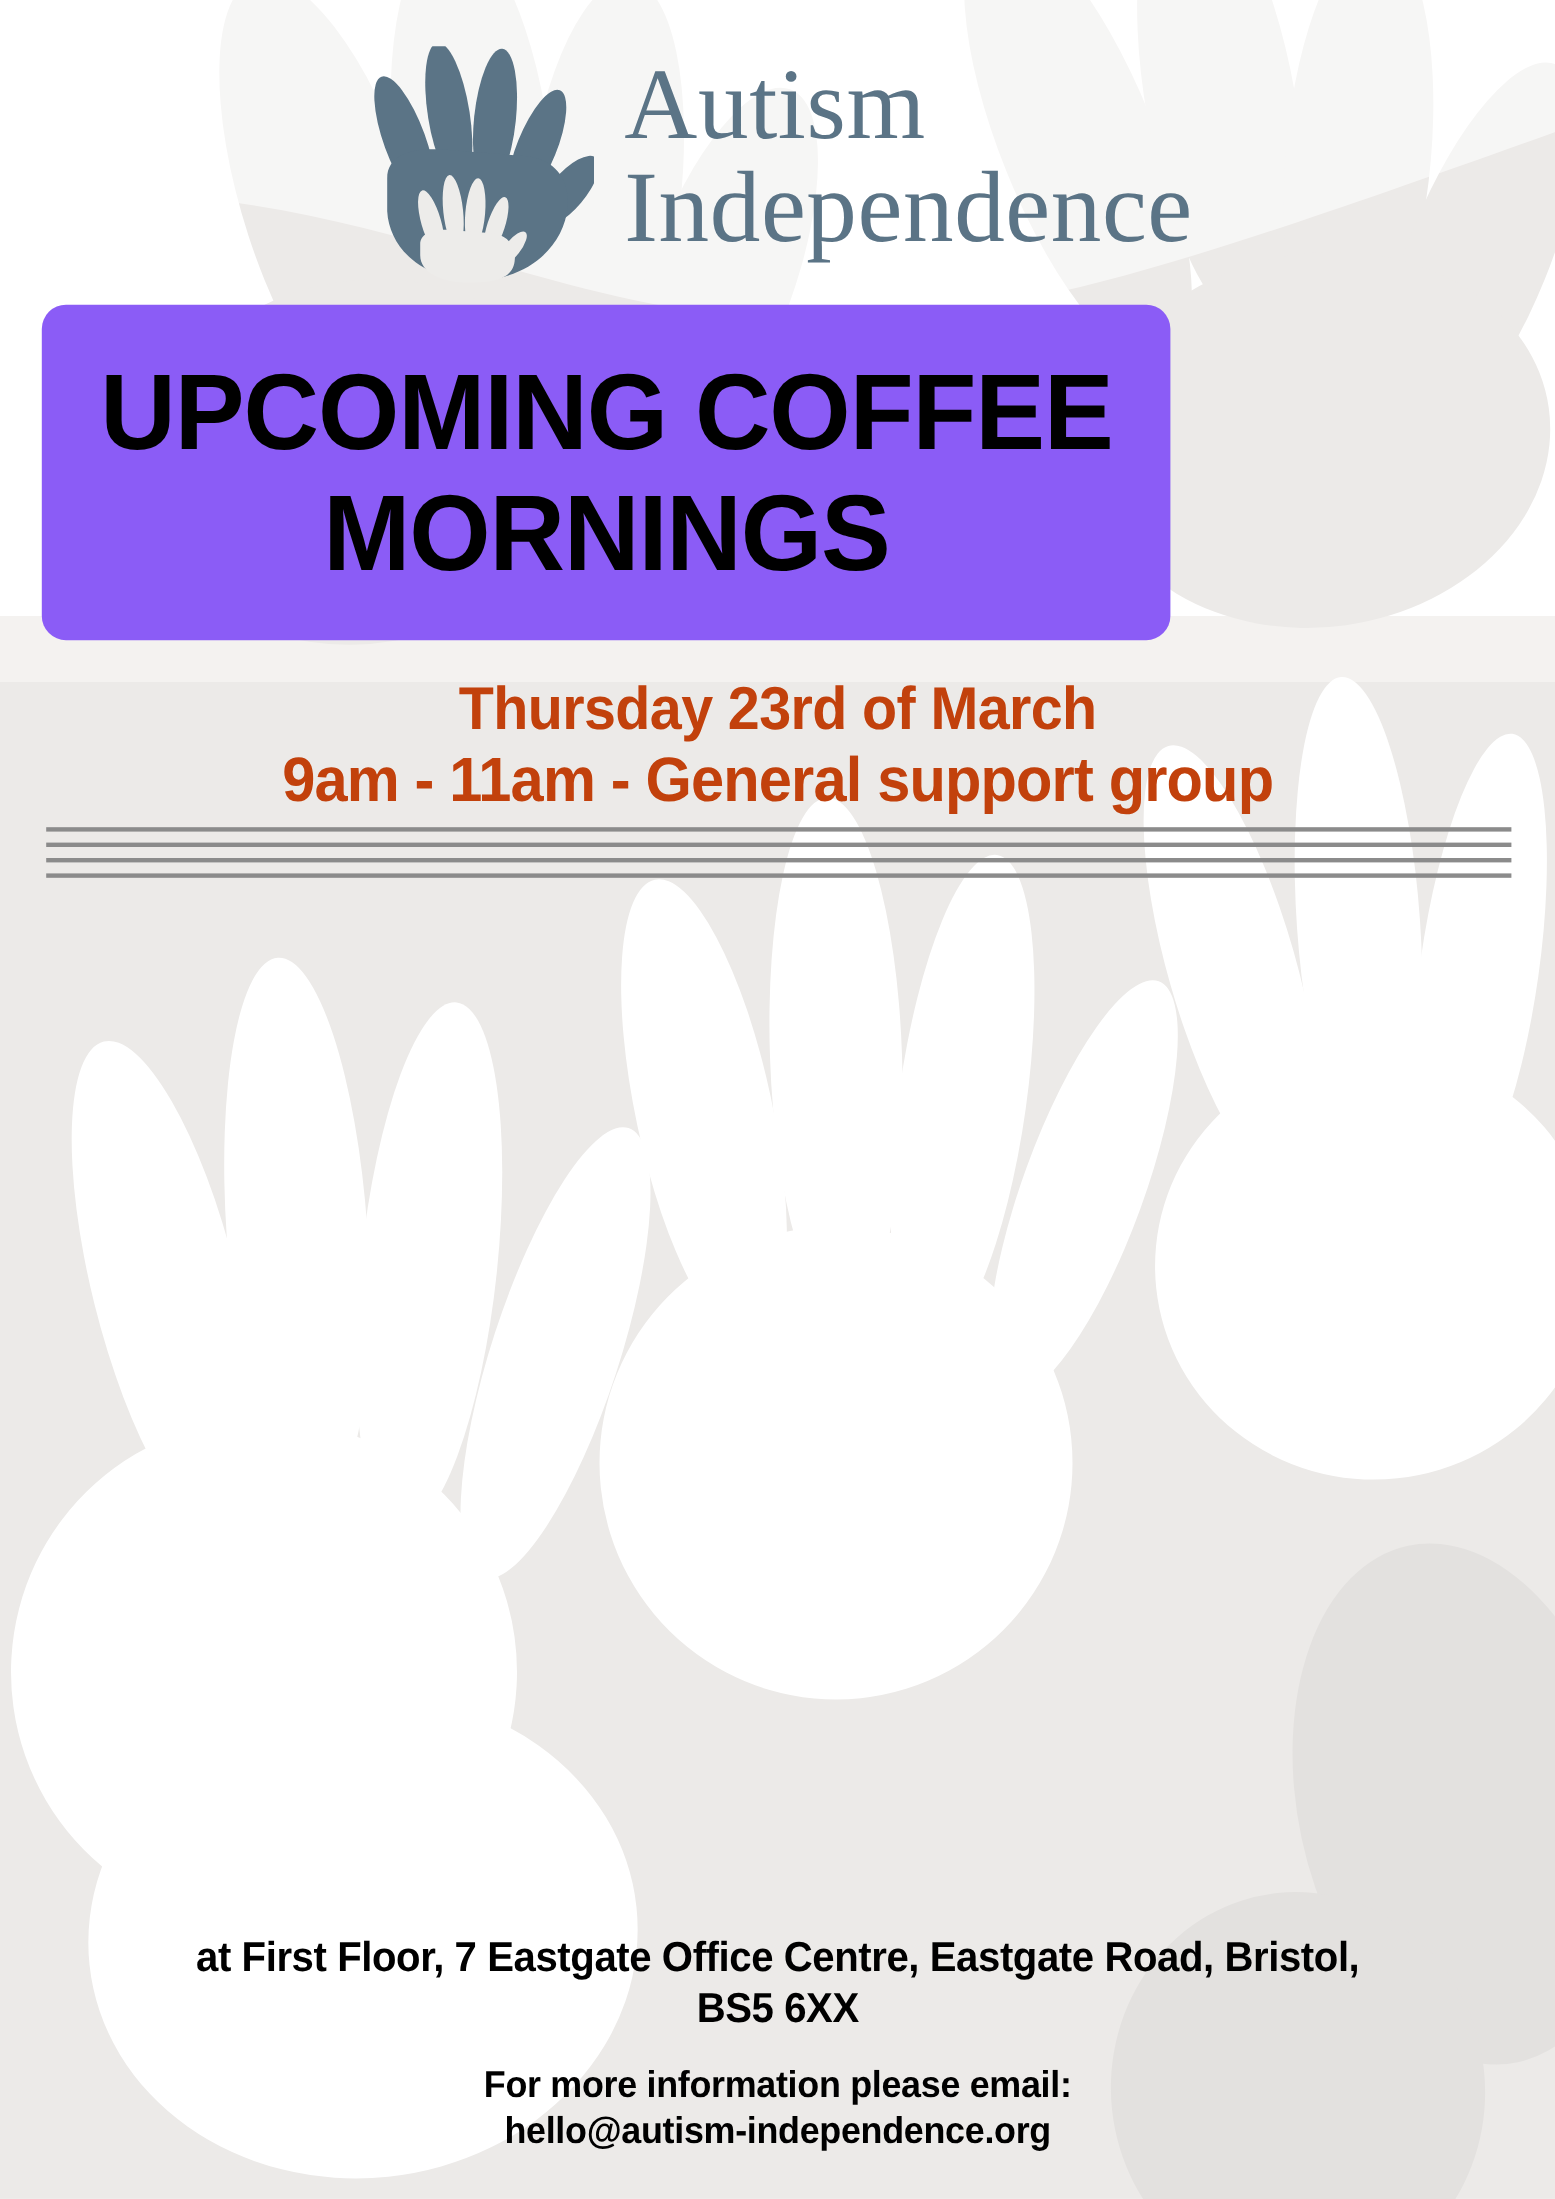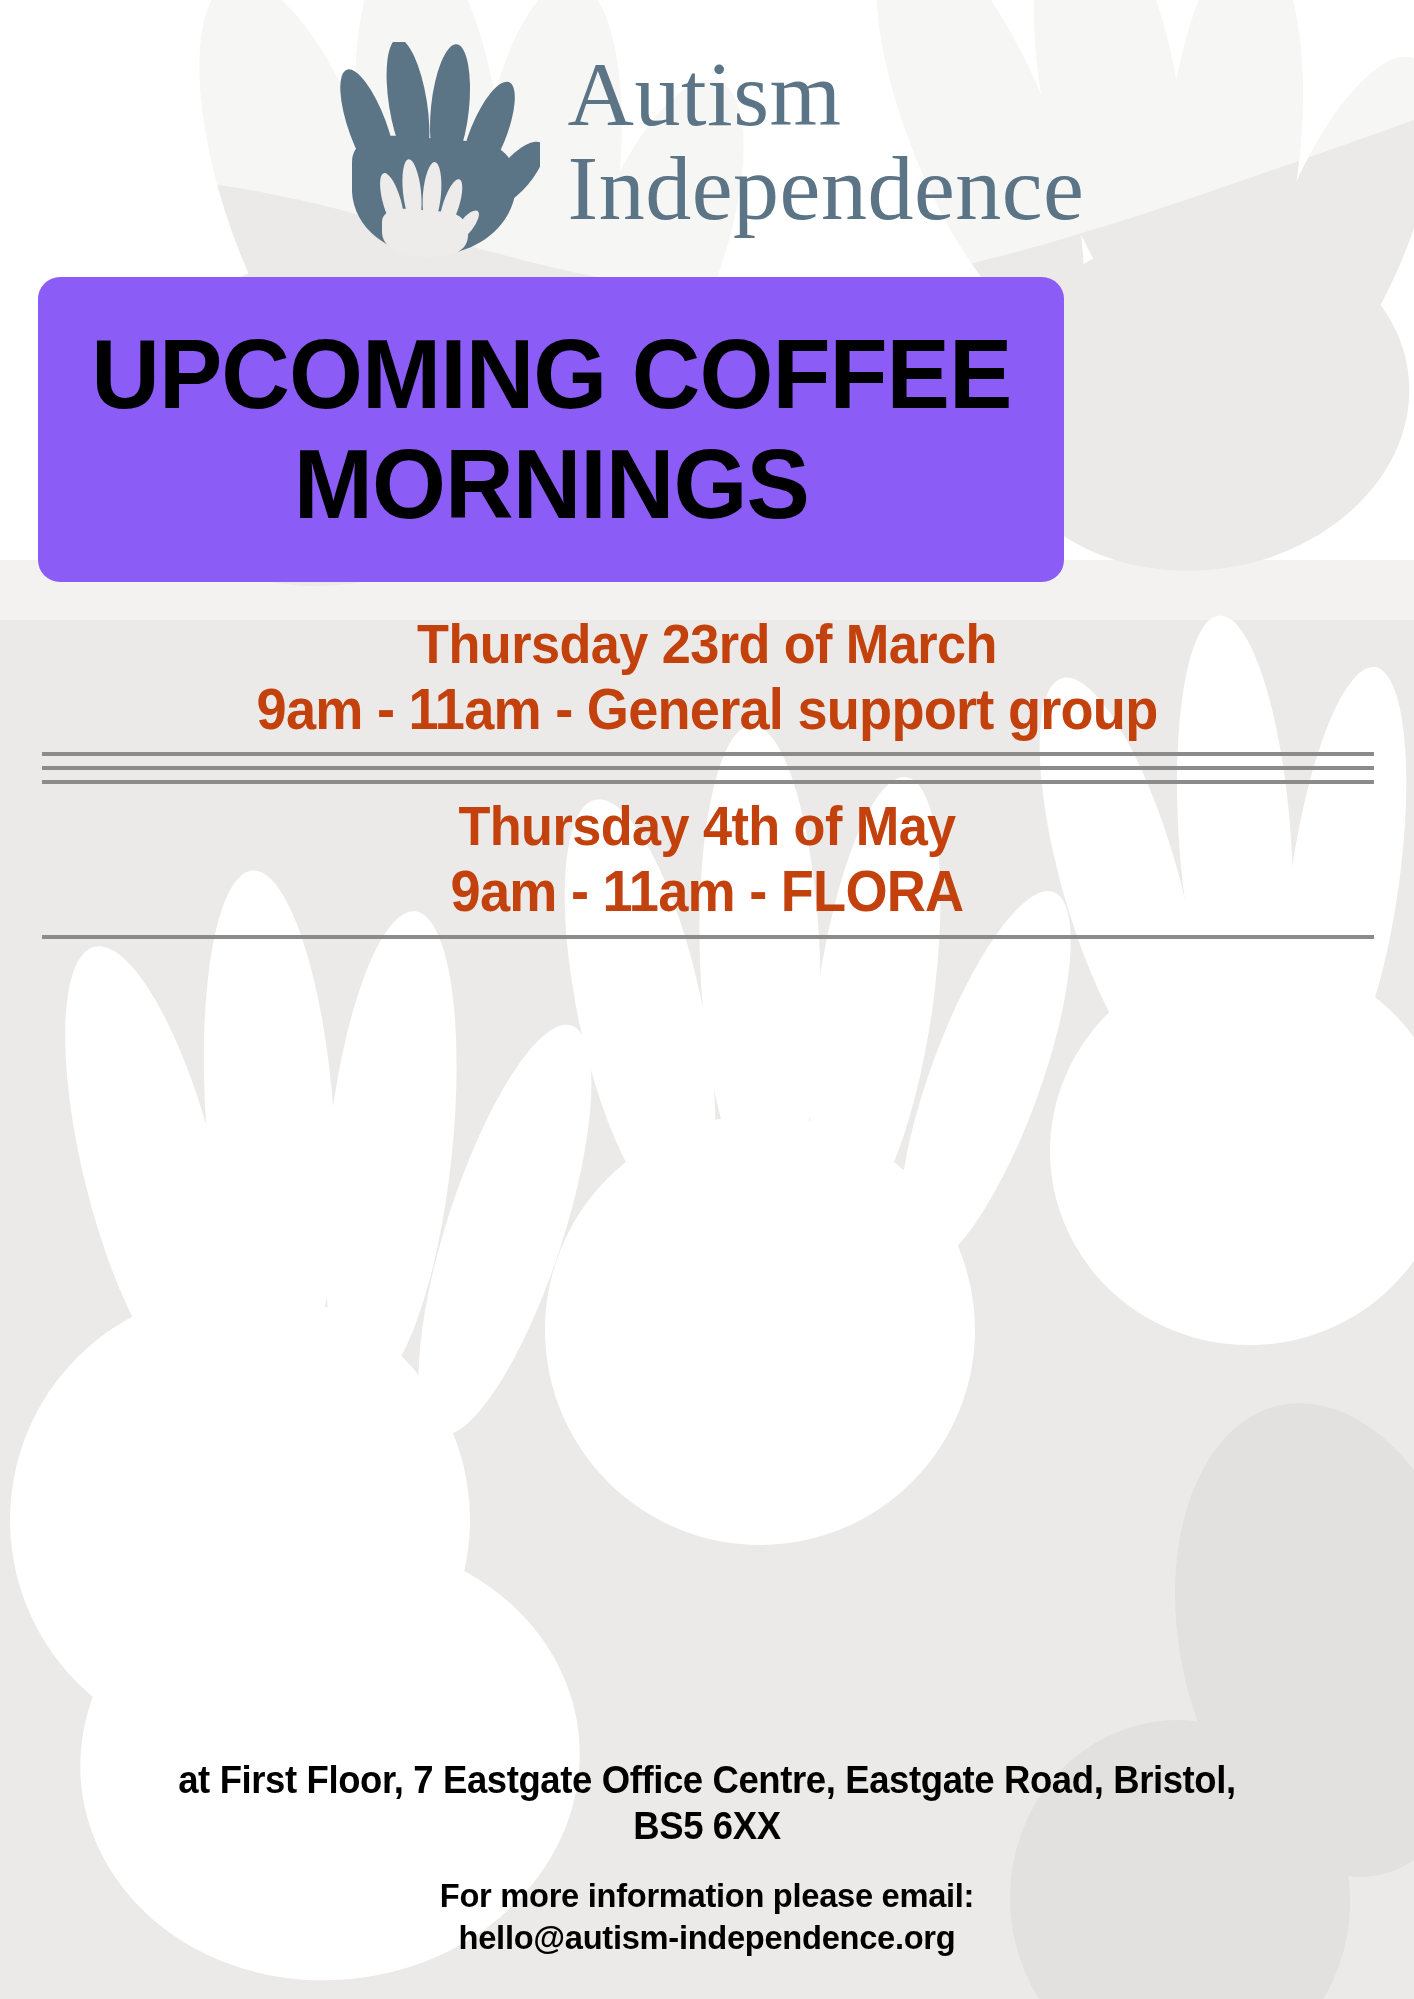--- a/index.html
+++ b/index.html
@@ -243,24 +243,20 @@
     <div class="event">
       <div class="event-date">Thursday 23rd of March</div>
       <div class="event-detail">9am  - 11am - General support group</div>
     </div>
     <div class="divider"></div>
 
     <div class="divider"></div>
 
     <div class="divider"></div>
 
-    <div class="event">
-      <div class="event-date">Thursday 4th of May</div>
-      <div class="event-detail">9am  - 11am - FLORA</div>
-    </div>
     <div class="divider"></div>
 
   </div>
 
   <div class="footer">
     <div class="address-line">at First Floor, 7 Eastgate Office Centre, Eastgate Road, Bristol,
 BS5 6XX</div>
     <div class="email-block">For more information please email:
 hello@autism-independence.org</div>
   </div>

